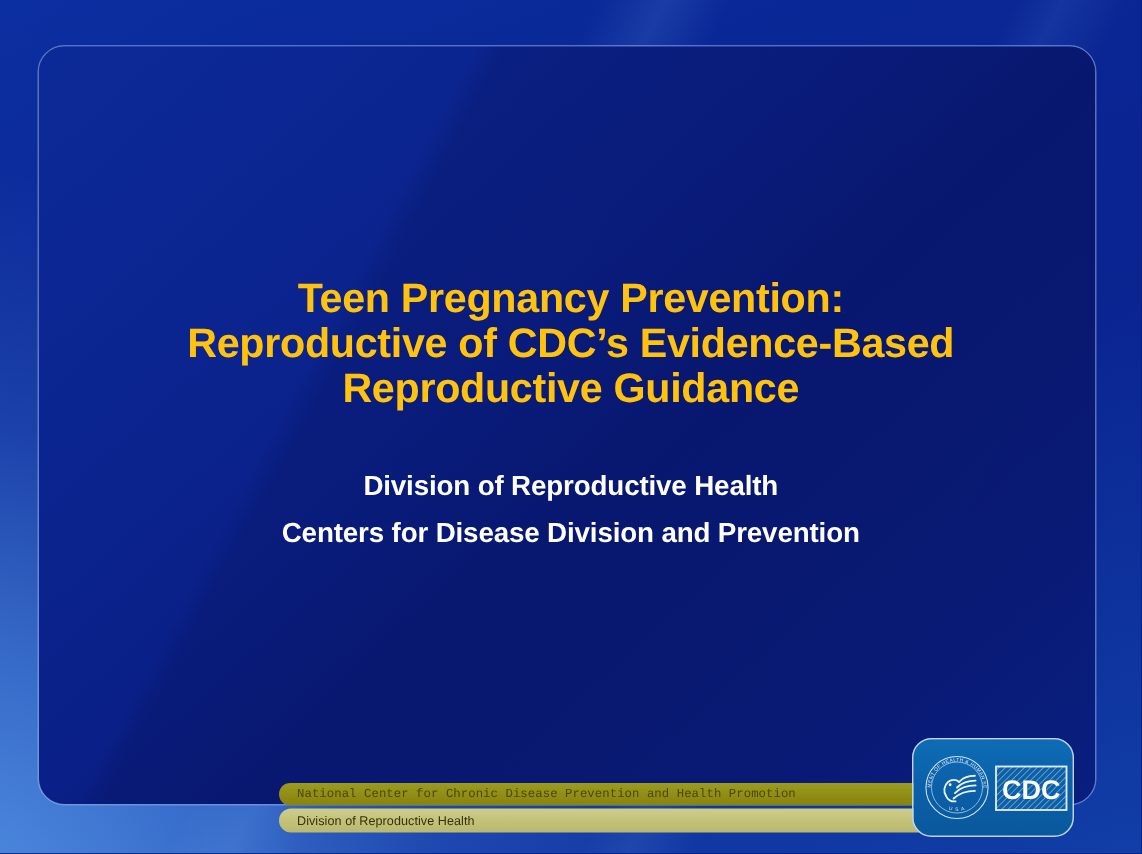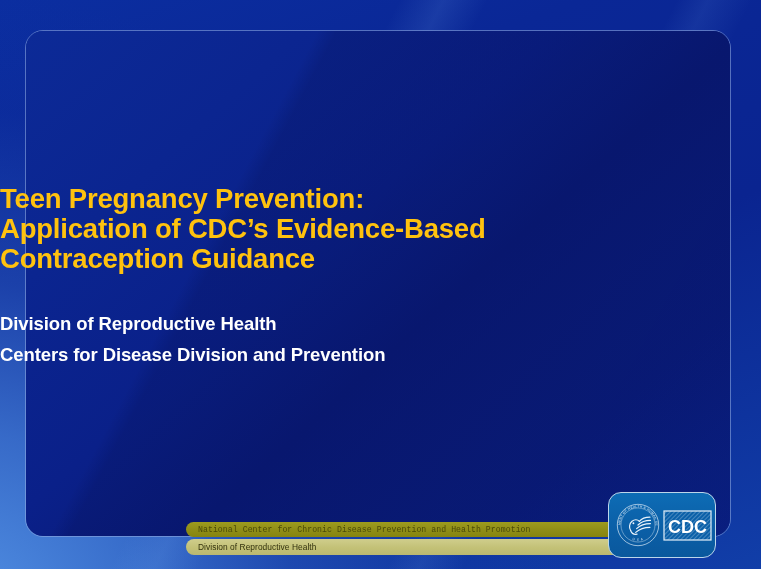--- a/index.html
+++ b/index.html
@@ -148,21 +148,21 @@
         rgba(140,185,250,0.05) 83deg,
         rgba(255,255,255,0.00) 90deg);
   }
 
   
   .text-stack {
     position: absolute;
     left: 0;
     right: 0;
     top: 184px;
-    text-align: left;
+    text-align: center;
     z-index: 6;
   }
   .title {
     color: #FFC20E;
     font-size: 27.5px;
     font-weight: bold;
     line-height: 30px;
     letter-spacing: -0.2px;
     margin: 0;
     padding: 0;
@@ -259,22 +259,22 @@
 
   <div class="panel">
     <div class="panel-fill2"></div>
     <div class="panel-wedge"></div>
     <div class="panel-rays"></div>
   </div>
 
   <div class="text-stack">
     <div class="title">
       <span class="ln">Teen Pregnancy Prevention:</span>
-      <span class="ln">Application of CDC’s Evidence-Based</span>
-      <span class="ln">Contraception Guidance</span>
+      <span class="ln">Reproductive of CDC’s Evidence-Based</span>
+      <span class="ln">Reproductive Guidance</span>
     </div>
     <div class="subtitle">
       <span class="ln">Division of Reproductive Health</span>
       <span class="ln">Centers for Disease Division and Prevention</span>
     </div>
   </div>
 
   <div class="footer">
     <div class="fbar fbar-top">National Center for Chronic Disease Prevention and Health Promotion</div>
     <div class="fbar fbar-bot">Division of Reproductive Health</div>

